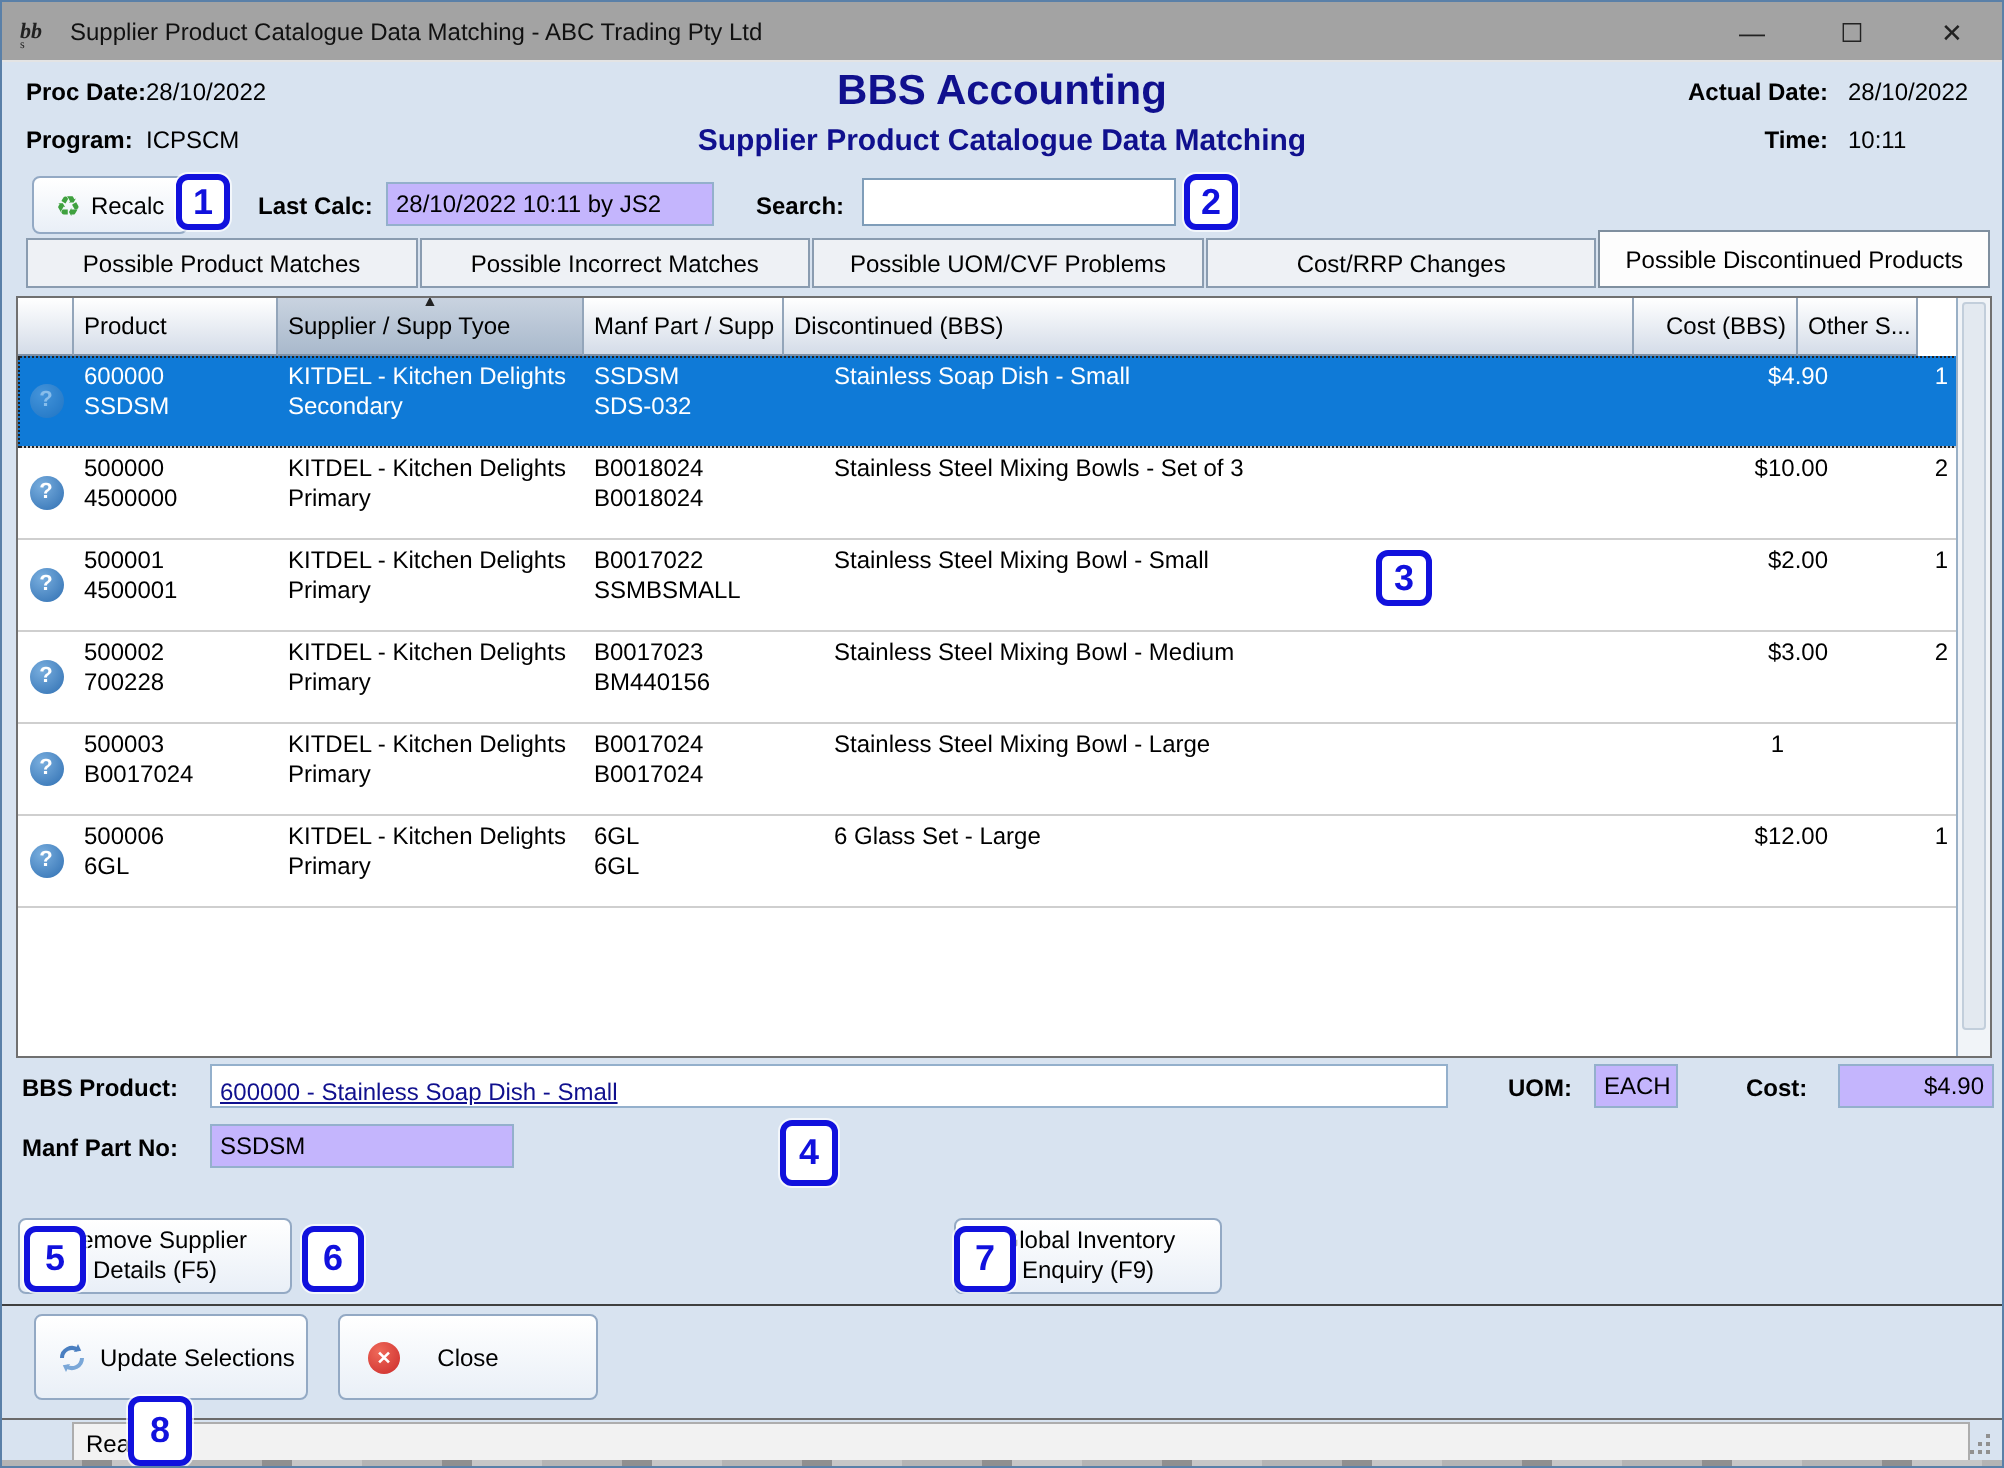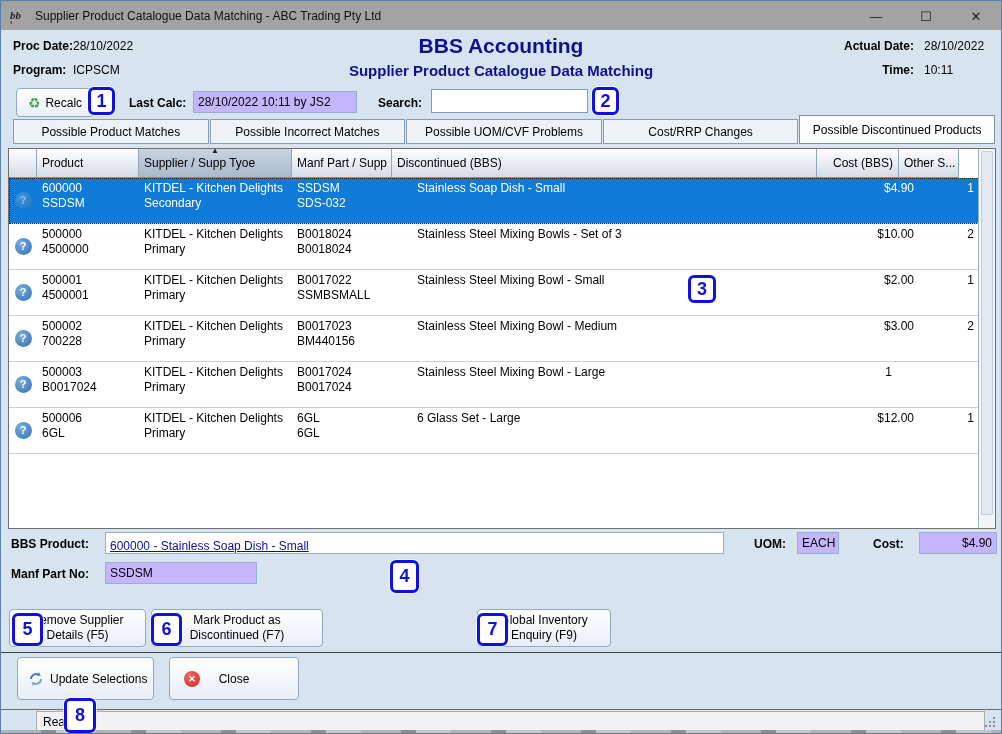--- a/index.html
+++ b/index.html
@@ -345,24 +345,20 @@
   <div class="field ro uom-field">EACH</div>
   <span class="hdr-abs lbl" style="left:872px; top:536px;">Cost:</span>
   <div class="field ro cost-field">$4.90</div>
   <span class="hdr-abs lbl" style="left:10px; top:566px;">Manf Part No:</span>
   <div class="field ro manf-field">SSDSM</div>
 
   <button class="btn action-btn ab-remove">
     <span>Remove Supplier</span>
     <span>Details (F5)</span>
   </button>
-  <button class="btn action-btn ab-disc">
-    <span>Mark Product as</span>
-    <span>Discontinued (F7)</span>
-  </button>
   <button class="btn action-btn ab-global">
     <span>Global Inventory</span>
     <span>Enquiry (F9)</span>
   </button>
 
   <div class="sepline"></div>
 
   <button class="btn footer-btn fb-update">
     <span style="display:inline-flex;">
       <svg width="16" height="16" viewBox="0 0 16 16">

